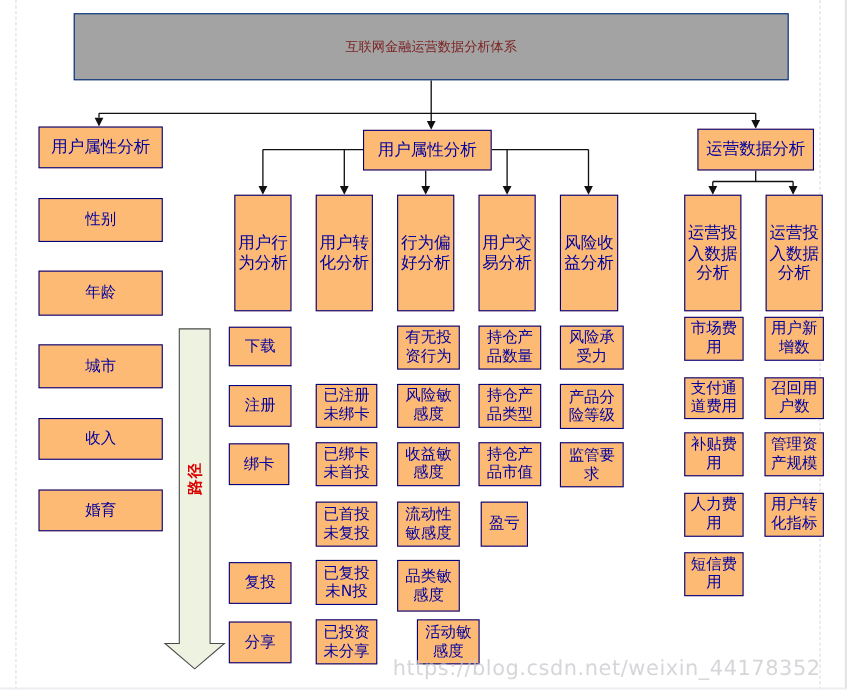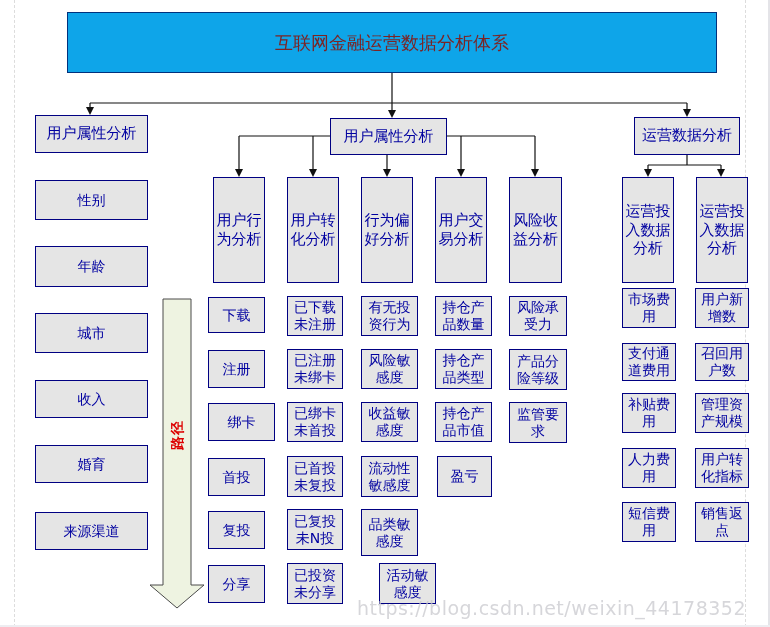--- a/index.html
+++ b/index.html
@@ -1,30 +1,30 @@
 <!DOCTYPE html>
 <html><head>
 <meta charset="utf-8">
 <style>
   html,body{margin:0;padding:0;background:#fff;font-family:"DejaVu Sans","Liberation Sans",sans-serif;}
   #canvas{position:relative;width:770px;height:627px;background:#ffffff;overflow:hidden;}
   .node{
     position:absolute;box-sizing:border-box;
-    background:#e5e5e5;border:1px solid #000082;color:#0000a0;
+    background:#fdba74;border:1px solid #000082;color:#0000a0;
     display:flex;align-items:center;justify-content:center;
     text-align:center;font-size:14px;line-height:1.18;
     word-break:break-all;padding:1px 3px;
   }
   .hdr{font-size:15px;}
   .tall{font-size:15px;line-height:1.25;padding:1px 2px;}
   .title-box{
     position:absolute;box-sizing:border-box;
-    background:#0ea5e9;border:1px solid #00317d;
+    background:#a3a3a3;border:1px solid #00317d;
     display:flex;align-items:center;justify-content:center;
-    color:#7c2424;font-size:18px;
+    color:#7c2424;font-size:12px;
   }
   #connectors{position:absolute;left:0;top:0;pointer-events:none;}
   .path-label{
     position:absolute;left:150px;top:414px;width:56px;height:42px;
     display:flex;align-items:center;justify-content:center;
     transform:rotate(-90deg);color:#dd0000;font-weight:700;
     font-size:14px;letter-spacing:1px;white-space:nowrap;
   }
   .watermark{
     position:absolute;right:24px;bottom:8px;
@@ -67,74 +67,70 @@
   <div class="edge-bottom"></div>
 
   <div class="title-box" style="left:67px;top:12px;width:650px;height:61px">互联网金融运营数据分析体系</div>
 
   <div class="node hdr" style="left:35px;top:115px;width:113px;height:38px">用户属性分析</div>
   <div class="node" style="left:35px;top:180px;width:113px;height:40px">性别</div>
   <div class="node" style="left:35px;top:246px;width:113px;height:41px">年龄</div>
   <div class="node" style="left:35px;top:313px;width:113px;height:40px">城市</div>
   <div class="node" style="left:35px;top:380px;width:113px;height:38px">收入</div>
   <div class="node" style="left:35px;top:445px;width:113px;height:38px">婚育</div>
-  <div class="node" style="left:35px;top:512px;width:113px;height:38px">来源渠道</div>
 
   <div class="path-label">路径</div>
 
   <div class="node hdr" style="left:330px;top:118px;width:117px;height:37px">用户属性分析</div>
 
   <div class="node tall" style="left:213px;top:177px;width:52px;height:106px">用户行为分析</div>
   <div class="node tall" style="left:287px;top:177px;width:52px;height:106px">用户转化分析</div>
   <div class="node tall" style="left:435px;top:177px;width:52px;height:106px">用户交易分析</div>
   <div class="node tall" style="left:361px;top:177px;width:52px;height:106px">行为偏好分析</div>
   <div class="node tall" style="left:509px;top:177px;width:53px;height:106px">风险收益分析</div>
 
   <div class="node" style="left:208px;top:297px;width:57px;height:36px">下载</div>
   <div class="node" style="left:208px;top:350px;width:57px;height:38px">注册</div>
-  <div class="node" style="left:208px;top:403px;width:67px;height:38px">绑卡</div>
-  <div class="node" style="left:208px;top:458px;width:57px;height:38px">首投</div>
+  <div class="node" style="left:208px;top:403px;width:55px;height:38px">绑卡</div>
   <div class="node" style="left:208px;top:511px;width:57px;height:38px">复投</div>
   <div class="node" style="left:208px;top:565px;width:57px;height:38px">分享</div>
 
-  <div class="node" style="left:287px;top:296px;width:56px;height:40px">已下载未注册</div>
   <div class="node" style="left:287px;top:349px;width:56px;height:40px">已注册未绑卡</div>
   <div class="node" style="left:287px;top:402px;width:56px;height:40px">已绑卡未首投</div>
   <div class="node" style="left:287px;top:456px;width:56px;height:41px">已首投未复投</div>
   <div class="node" style="left:287px;top:509px;width:56px;height:41px">已复投未N投</div>
   <div class="node" style="left:287px;top:563px;width:56px;height:41px">已投资未分享</div>
 
   <div class="node" style="left:361px;top:296px;width:57px;height:40px">有无投资行为</div>
   <div class="node" style="left:361px;top:349px;width:57px;height:40px">风险敏感度</div>
   <div class="node" style="left:361px;top:402px;width:57px;height:40px">收益敏感度</div>
   <div class="node" style="left:361px;top:456px;width:57px;height:41px">流动性敏感度</div>
   <div class="node" style="left:361px;top:509px;width:57px;height:47px">品类敏感度</div>
   <div class="node" style="left:379px;top:563px;width:57px;height:41px">活动敏感度</div>
 
   <div class="node" style="left:435px;top:296px;width:57px;height:40px">持仓产品数量</div>
   <div class="node" style="left:435px;top:349px;width:57px;height:40px">持仓产品类型</div>
   <div class="node" style="left:435px;top:402px;width:57px;height:40px">持仓产品市值</div>
-  <div class="node" style="left:437px;top:456px;width:55px;height:41px">盈亏</div>
+  <div class="node" style="left:437px;top:456px;width:43px;height:41px">盈亏</div>
 
   <div class="node" style="left:509px;top:296px;width:58px;height:40px">风险承受力</div>
   <div class="node" style="left:509px;top:349px;width:58px;height:41px">产品分险等级</div>
   <div class="node" style="left:509px;top:402px;width:58px;height:41px">监管要求</div>
 
   <div class="node hdr" style="left:634px;top:117px;width:106px;height:38px">运营数据分析</div>
 
   <div class="node tall" style="left:622px;top:177px;width:52px;height:106px">运营投入数据分析</div>
   <div class="node tall" style="left:696px;top:177px;width:52px;height:106px">运营投入数据分析</div>
 
   <div class="node" style="left:622px;top:288px;width:54px;height:40px">市场费用</div>
   <div class="node" style="left:622px;top:343px;width:54px;height:38px">支付通道费用</div>
   <div class="node" style="left:622px;top:393px;width:54px;height:40px">补贴费用</div>
   <div class="node" style="left:622px;top:448px;width:54px;height:40px">人力费用</div>
   <div class="node" style="left:622px;top:502px;width:54px;height:40px">短信费用</div>
 
   <div class="node" style="left:695px;top:288px;width:54px;height:40px">用户新增数</div>
   <div class="node" style="left:695px;top:343px;width:54px;height:38px">召回用户数</div>
   <div class="node" style="left:695px;top:393px;width:54px;height:40px">管理资产规模</div>
   <div class="node" style="left:695px;top:448px;width:54px;height:40px">用户转化指标</div>
-  <div class="node" style="left:695px;top:502px;width:54px;height:40px">销售返点</div>
 
   <div class="watermark">https://blog.csdn.net/weixin_44178352</div>
 
 </div>
 
 </body></html>

